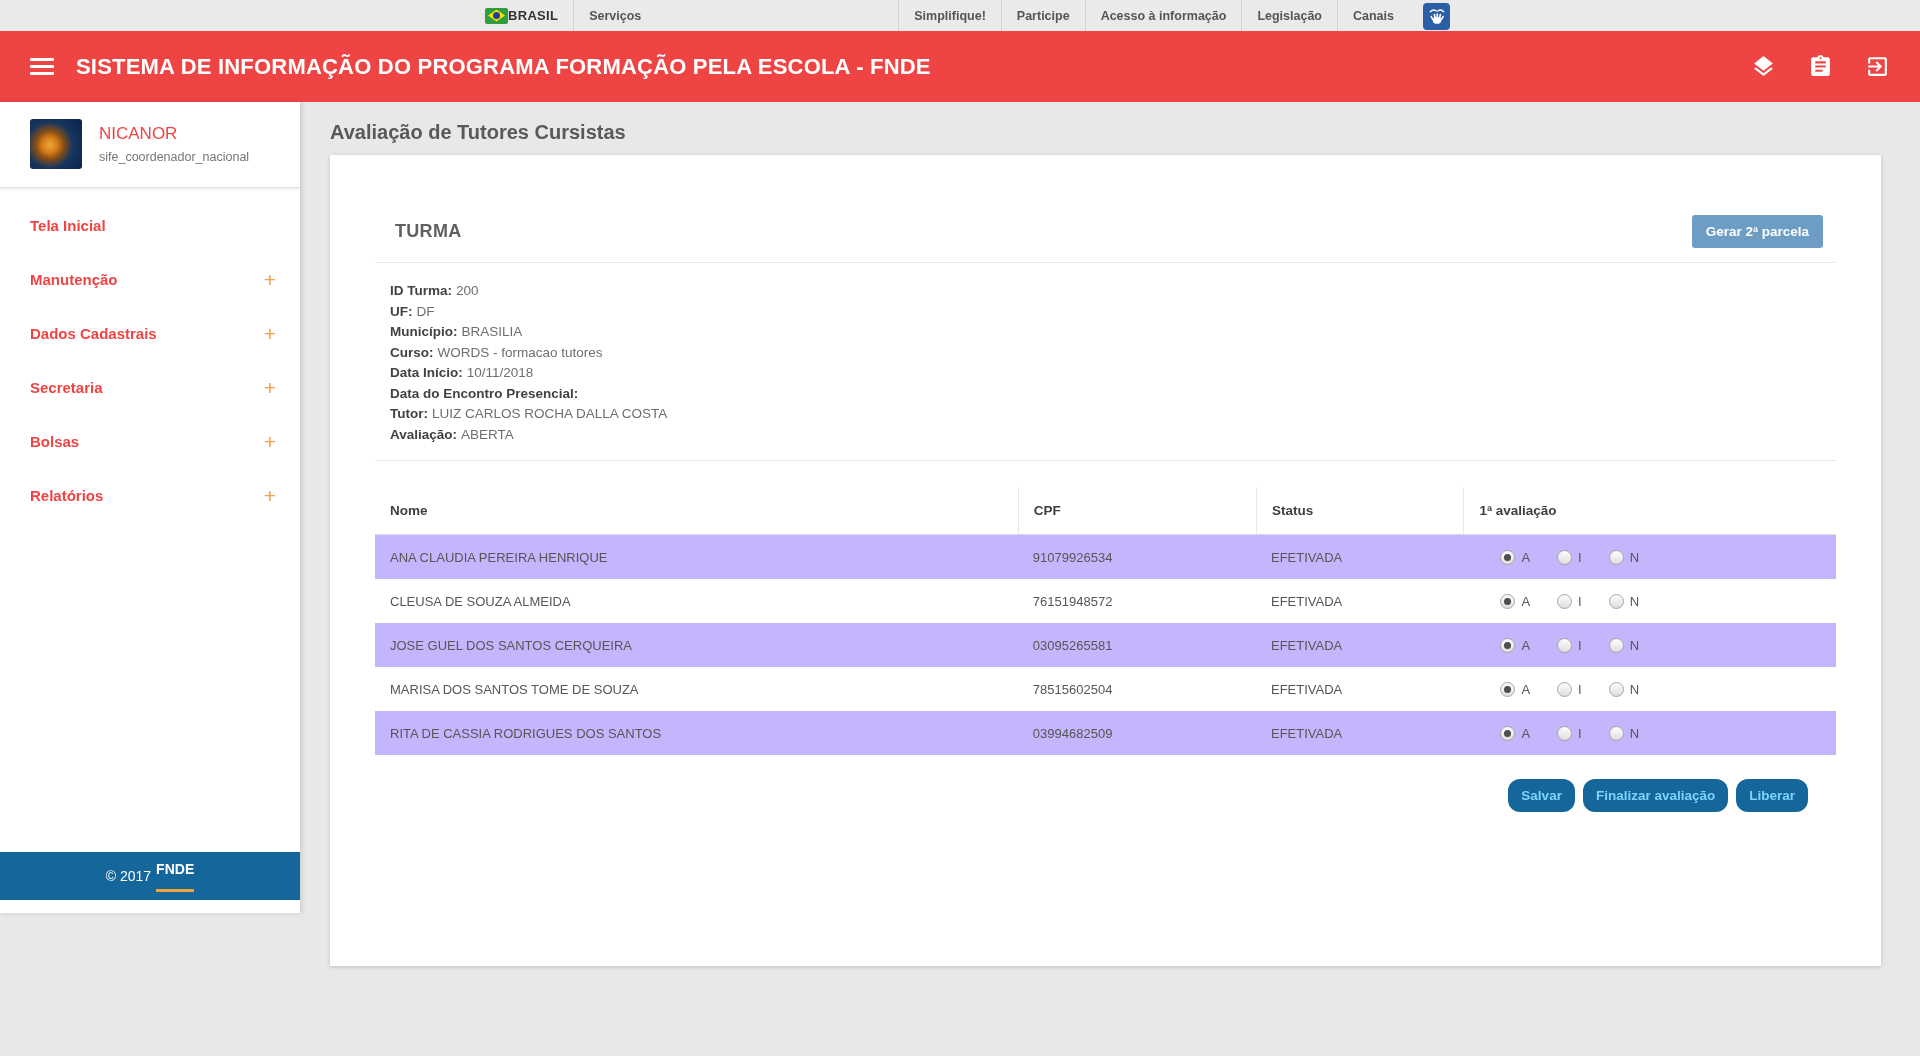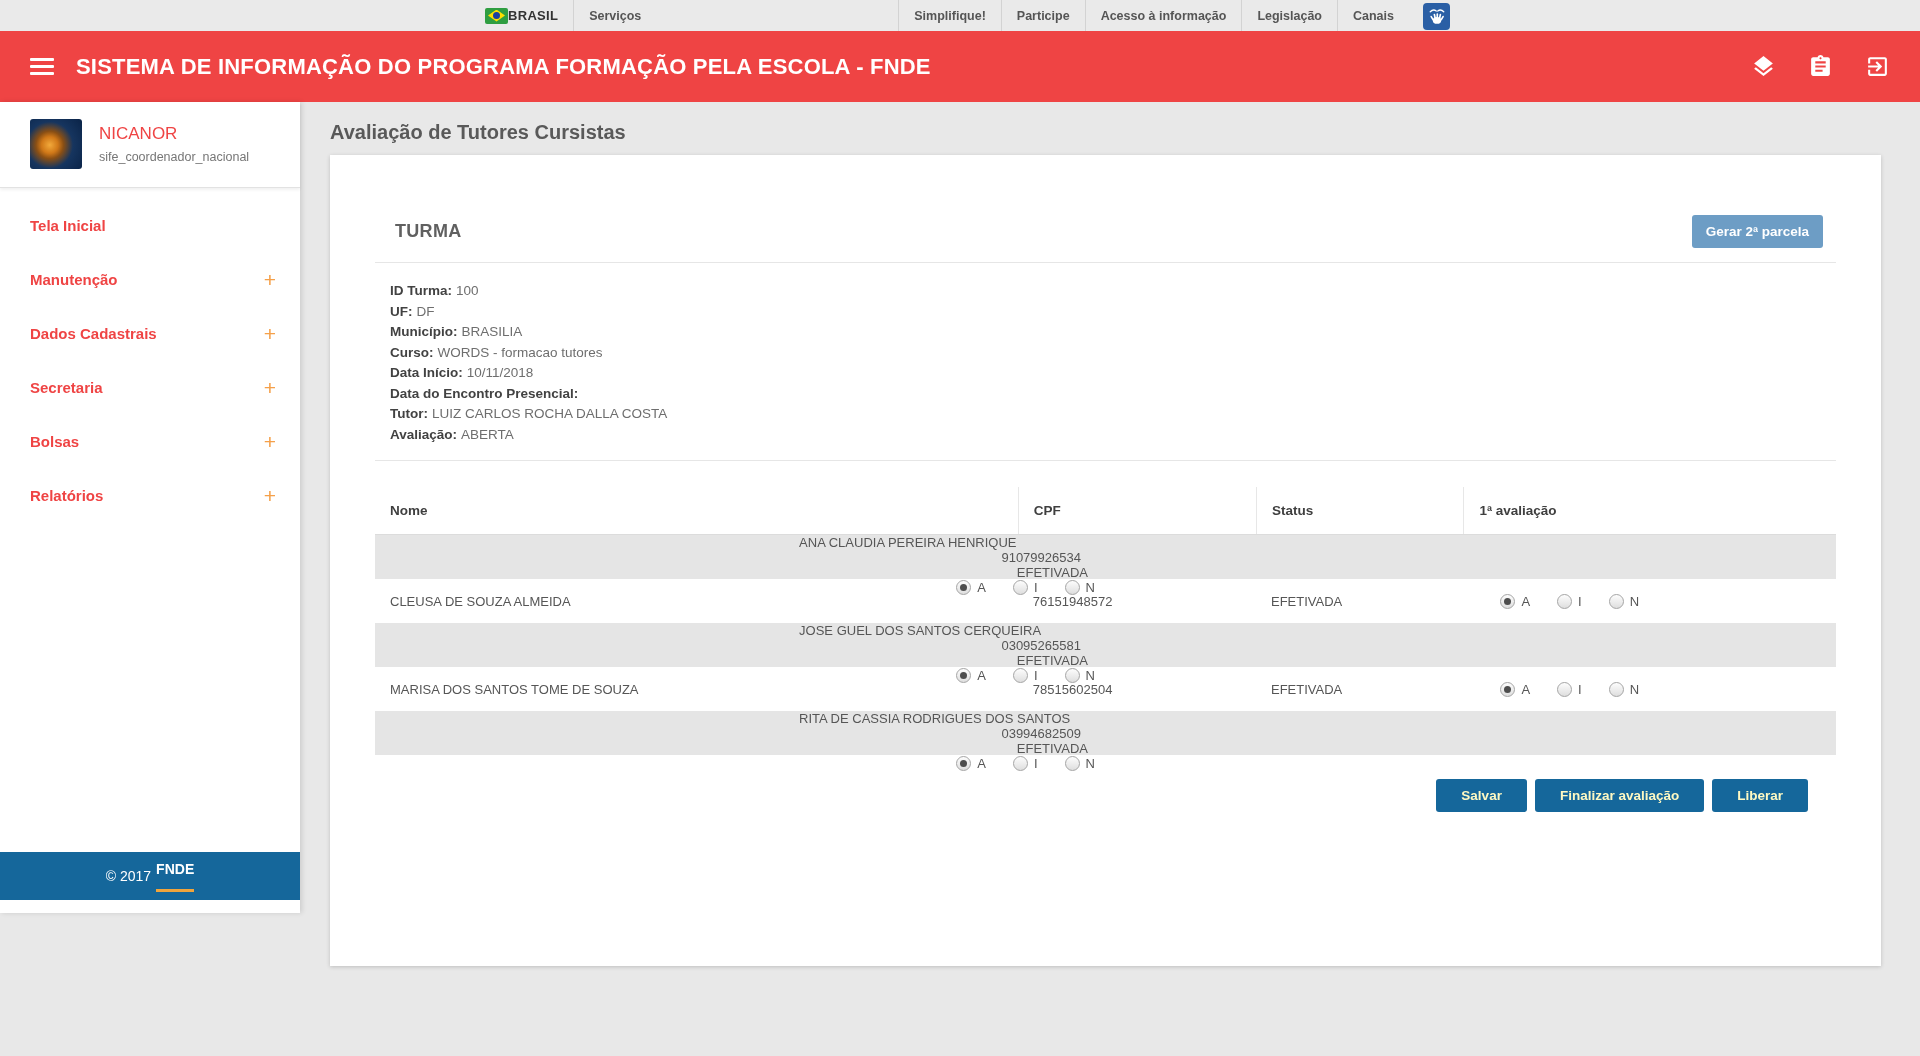--- a/index.html
+++ b/index.html
@@ -63,32 +63,32 @@
   .flabel { font-weight:bold; color:#424242; margin-right:4px; }
   .head-2 { margin-top:60px; }
 
   .table { margin-top:26px; }
   .thead { display:flex; height:48px; border-bottom:1px solid #dcdcdc; }
   .th { font-size:13.5px; font-weight:bold; color:#3f3f3f; padding-left:15px; display:flex; align-items:center;
         border-left:1px solid #e7e7e7; }
   .th:first-child { border-left:none; }
   .c1 { width:44%; } .c2 { width:16.3%; } .c3 { width:14.2%; } .c4 { width:25.5%; }
   .trow { display:flex; height:44px; align-items:center; font-size:13px; color:#565656; }
-  .trow.alt { background:#e5e5e5;flex-direction:column; }
+  .trow.alt { background:#c4b5fd; }
   .td { padding-left:15px; }
   .td-aval { padding-left:37px; display:flex; gap:27px; }
   .radio { display:flex; align-items:center; gap:6px; cursor:pointer; }
   .rb { width:15px; height:15px; border-radius:50%; border:1px solid #a5a5a5;
         background:linear-gradient(#fdfdfd,#dedede); position:relative; flex:none; }
   .rb.checked::after { content:''; position:absolute; left:3px; top:3px; right:3px; bottom:3px; border-radius:50%; background:#4d4d4d; }
   .radio-label { color:#565656; }
 
   .actions { display:flex; justify-content:flex-end; gap:8px; margin:24px 28px 0 0; }
-  .btn-dark { background:#15679b; color:#fef9c3; font-size:13.5px; font-weight:bold; border:none; border-radius:3px;
-              padding:9px 25px; cursor:pointer; font-family:inherit; }
+  .btn-dark { background:#15679b; color:#7dd3fc; font-size:13.5px; font-weight:bold; border:none; border-radius:12px;
+              padding:9px 13px; cursor:pointer; font-family:inherit; }
 </style>
 </head>
 <body>
 
 <div class="canvas">
 
   <div class="govbar">
     <div class="govbar-inner">
       <div class="gov-left">
         <div class="gov-brand-wrap">
@@ -191,21 +191,21 @@
 
     <div class="card">
 
       <div class="section-head">
         <span class="section-title">TURMA</span>
         <button class="btn-light">Gerar 2ª parcela</button>
       </div>
       <hr class="sep">
 
       <div class="fields" id="turma-fields">
-          <div class="field"><span class="flabel">ID Turma:</span><span class="fvalue">100</span></div>
+          <div class="field"><span class="flabel">ID Turma:</span><span class="fvalue">200</span></div>
           <div class="field"><span class="flabel">UF:</span><span class="fvalue">DF</span></div>
           <div class="field"><span class="flabel">Município:</span><span class="fvalue">BRASILIA</span></div>
           <div class="field"><span class="flabel">Curso:</span><span class="fvalue">WORDS - formacao tutores</span></div>
           <div class="field"><span class="flabel">Data Início:</span><span class="fvalue">10/11/2018</span></div>
           <div class="field"><span class="flabel">Data do Encontro Presencial:</span><span class="fvalue"></span></div>
           <div class="field"><span class="flabel">Tutor:</span><span class="fvalue">LUIZ CARLOS ROCHA DALLA COSTA</span></div>
           <div class="field"><span class="flabel">Avaliação:</span><span class="fvalue">ABERTA</span></div>
         </div>
 
       <hr class="sep">

